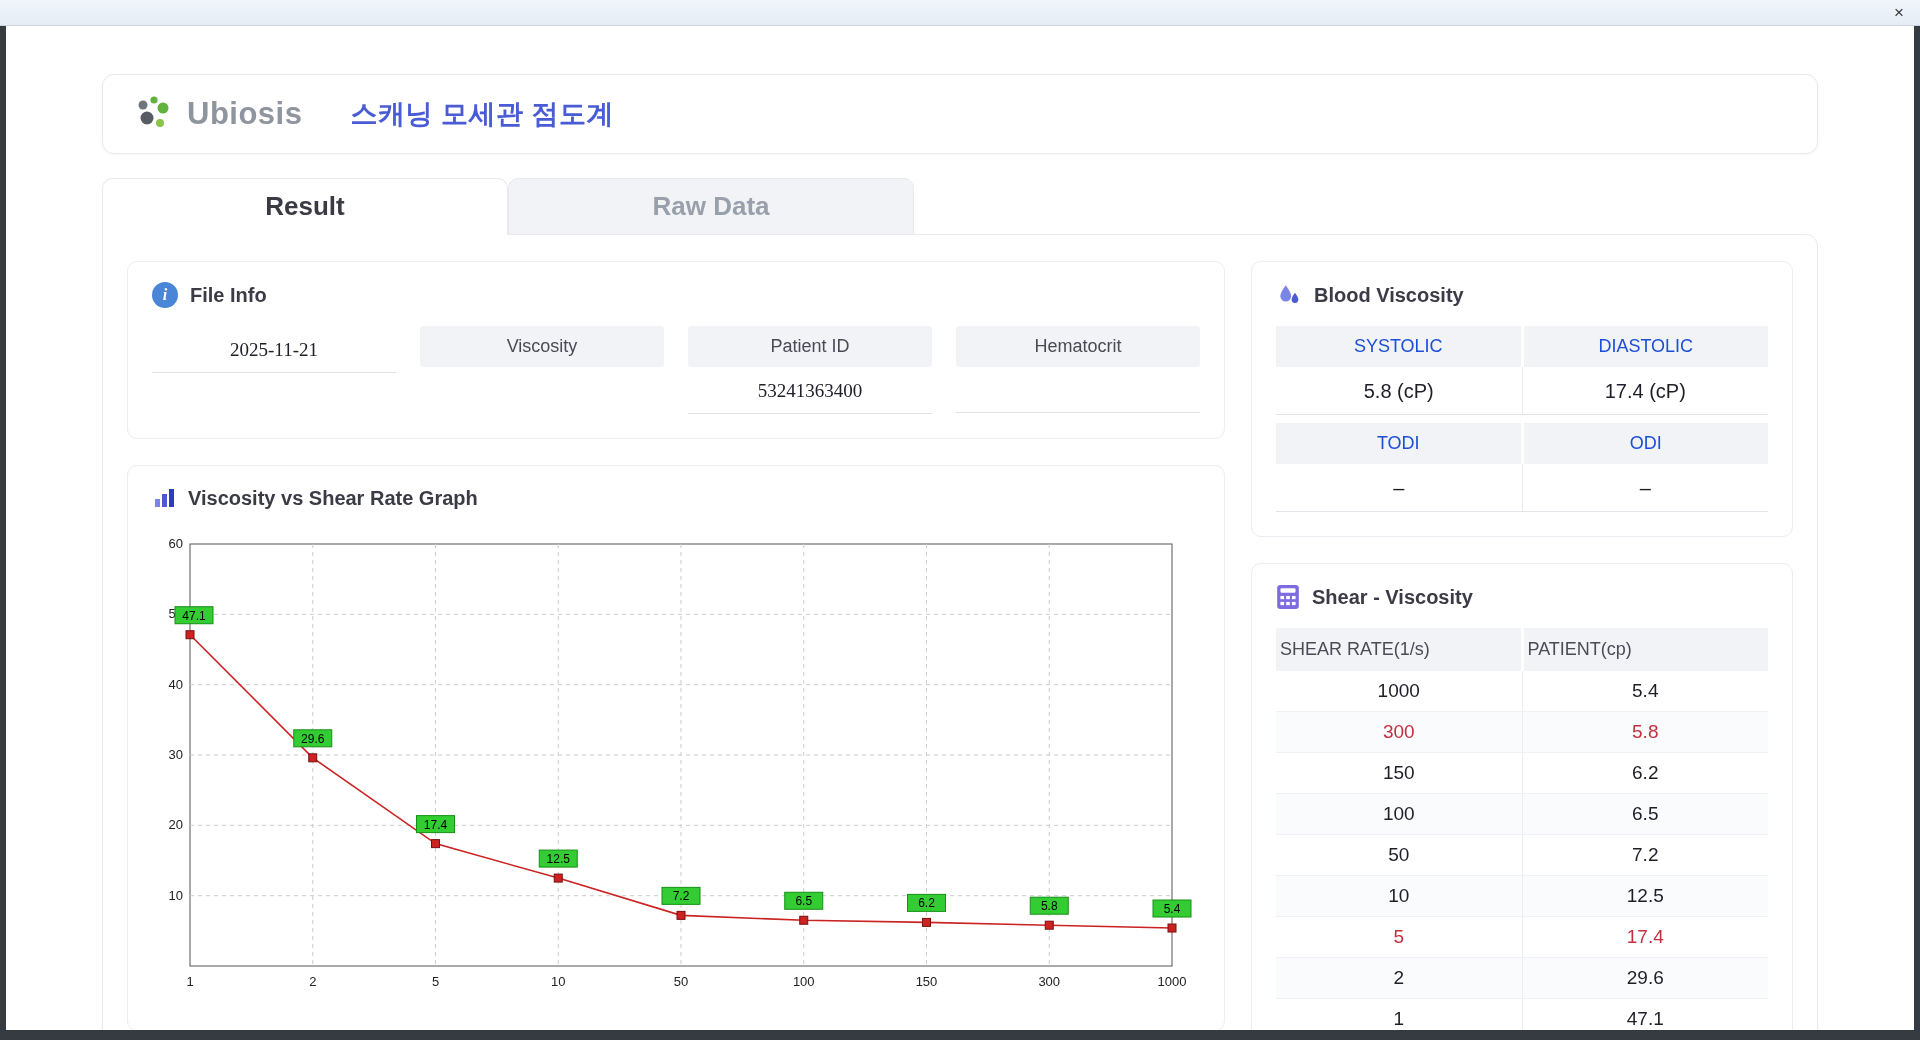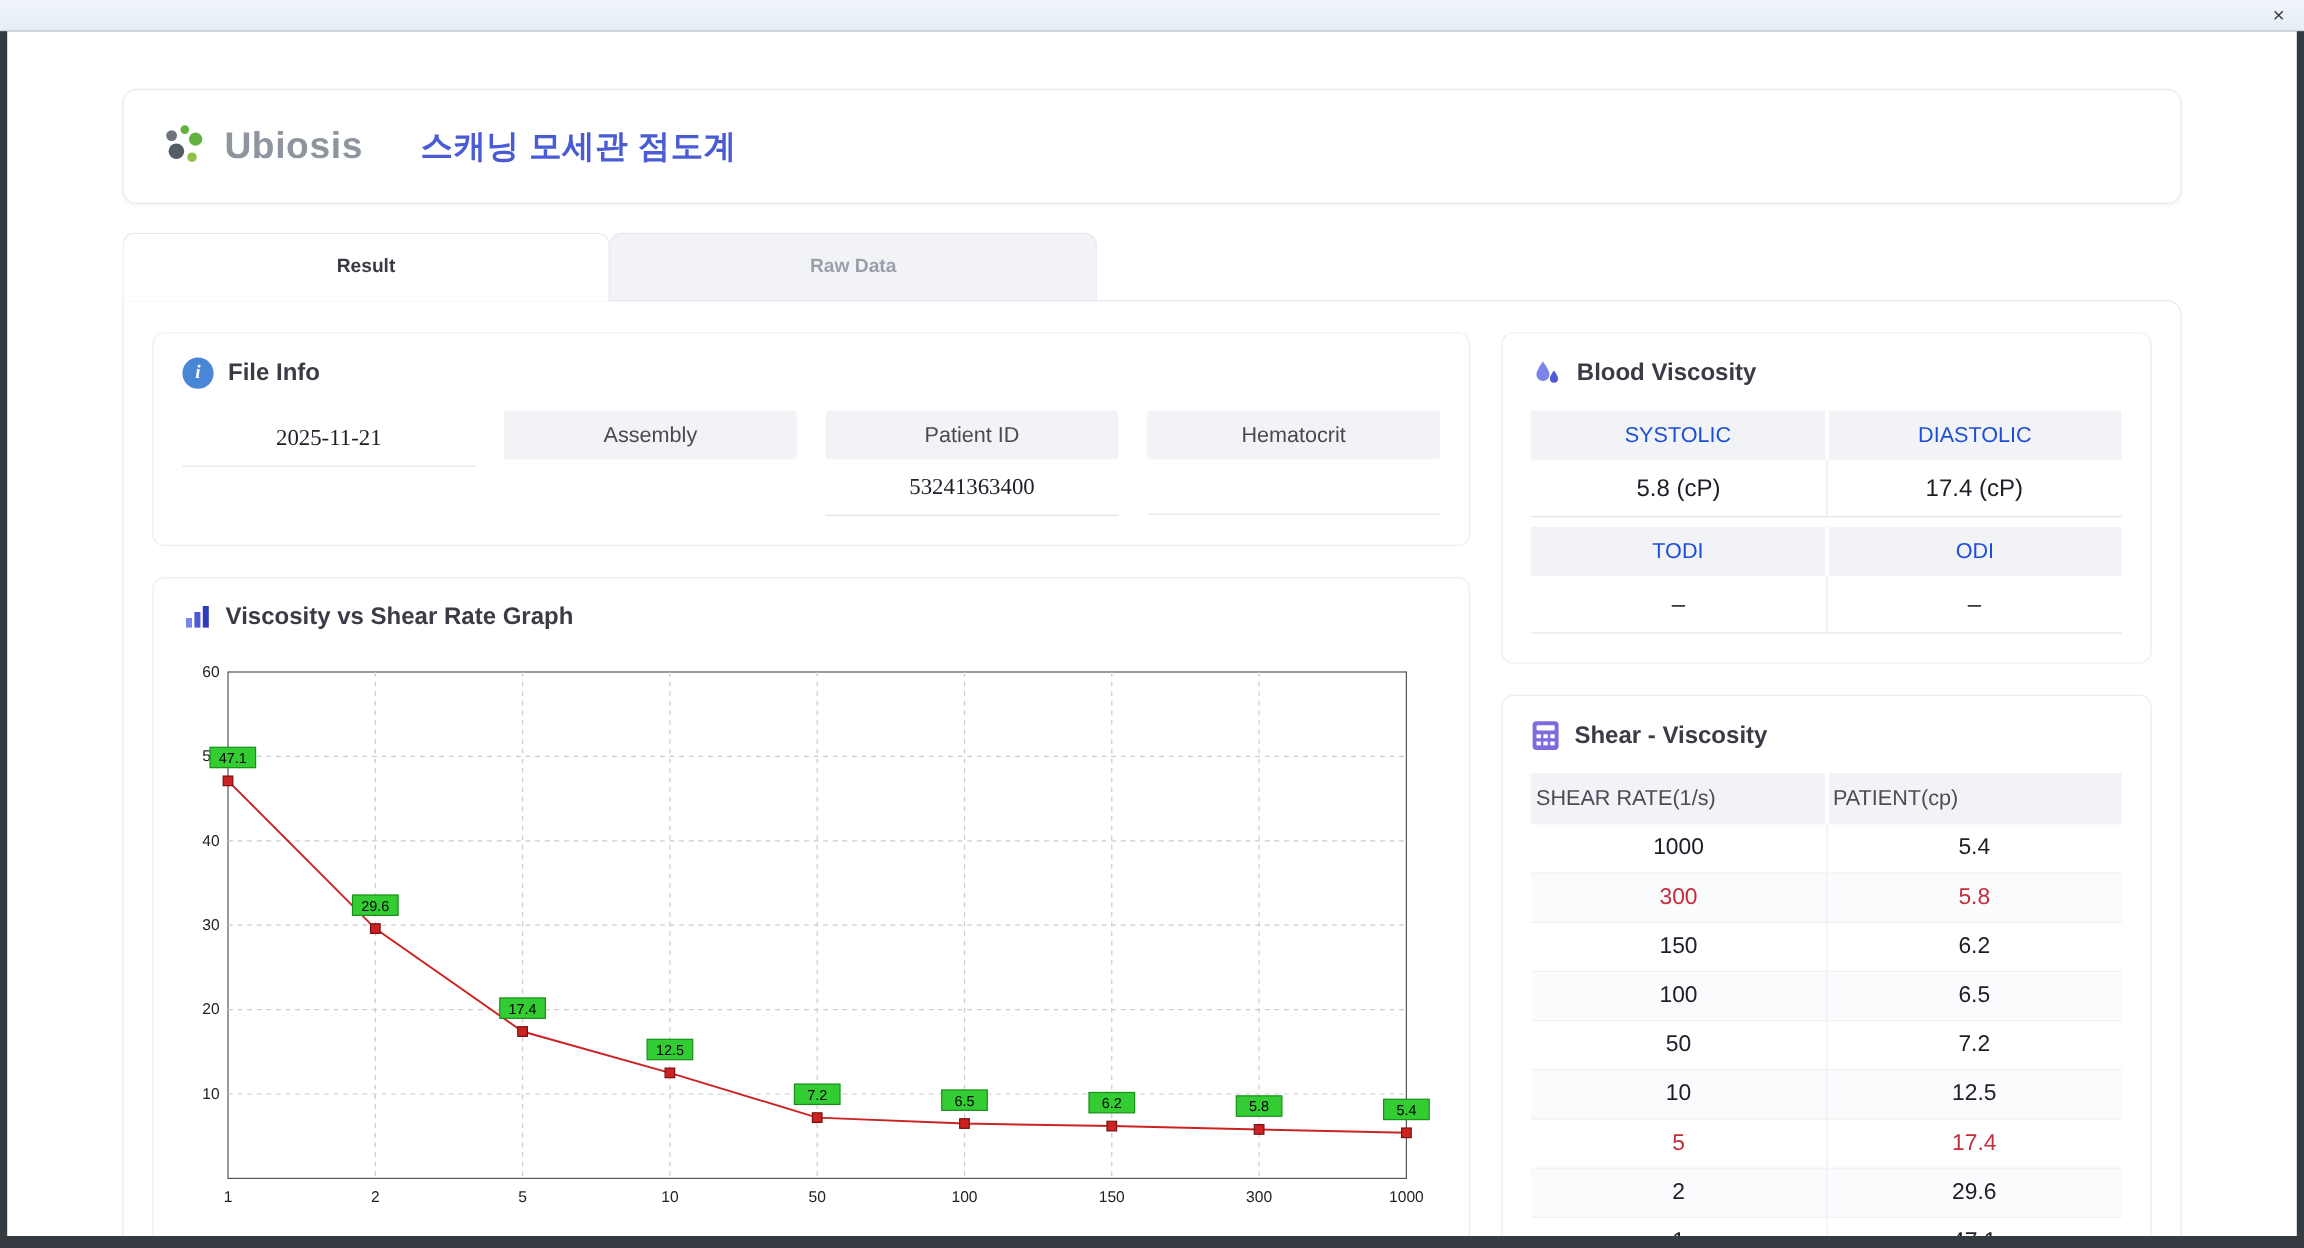--- a/index.html
+++ b/index.html
@@ -26,32 +26,32 @@
     background: #ffffff; overflow: hidden;
   }
   .container { margin: 48px 96px 0; }
 
   
   .card {
     background: #fff; border: 1px solid #e8e8ee; border-radius: 12px;
     box-shadow: 0 1px 3px rgba(20,20,40,0.04);
   }
   .header-card {
-    height: 96px; display: flex; align-items: center; padding: 0 30px; gap: 48px;
+    height: 80px; display: flex; align-items: center; padding: 0 30px; gap: 48px;
   }
   .logo { display: flex; align-items: center; gap: 8px; }
   .logo-text { font-size: 31px; font-weight: 600; color: #8f959e; letter-spacing: 0.5px; }
   .logo-text .logo-u { color: #6a9a3c; }
   .app-title { font-size: 27px; font-weight: 700; color: #4a5cd5; letter-spacing: 0.5px; }
 
   
   .tabs { display: flex; margin-top: 24px; position: relative; z-index: 2; }
   .tab {
     width: 406px; height: 57px; display: flex; align-items: center; justify-content: center;
-    font-size: 16px; border-radius: 10px 10px 0 0; cursor: pointer;
+    font-size: 26px; border-radius: 10px 10px 0 0; cursor: pointer;
   }
   .tab.active {
     background: #fff; border: 1px solid #e8e8ee; border-bottom: 1px solid #fff;
     font-weight: 700; color: #3a3a44;
   }
   .tab.inactive {
     background: #f2f3f6; border: 1px solid #e8e8ee; border-bottom: 1px solid #e8e8ee;
     font-weight: 600; color: #9aa0ab;
   }
 
@@ -149,21 +149,21 @@
         <div class="section-card">
           <div class="card-title">
             <span class="info-circle">i</span>
             <span>File Info</span>
           </div>
           <div class="fields">
             <div class="field">
               <div class="field-value">2025-11-21</div>
             </div>
             <div class="field">
-              <div class="field-label">Assembly</div>
+              <div class="field-label">Viscosity</div>
             </div>
             <div class="field">
               <div class="field-label">Patient ID</div>
               <div class="field-value">53241363400</div>
             </div>
             <div class="field">
               <div class="field-label">Hematocrit</div>
               <div class="field-value"></div>
             </div>
           </div>

